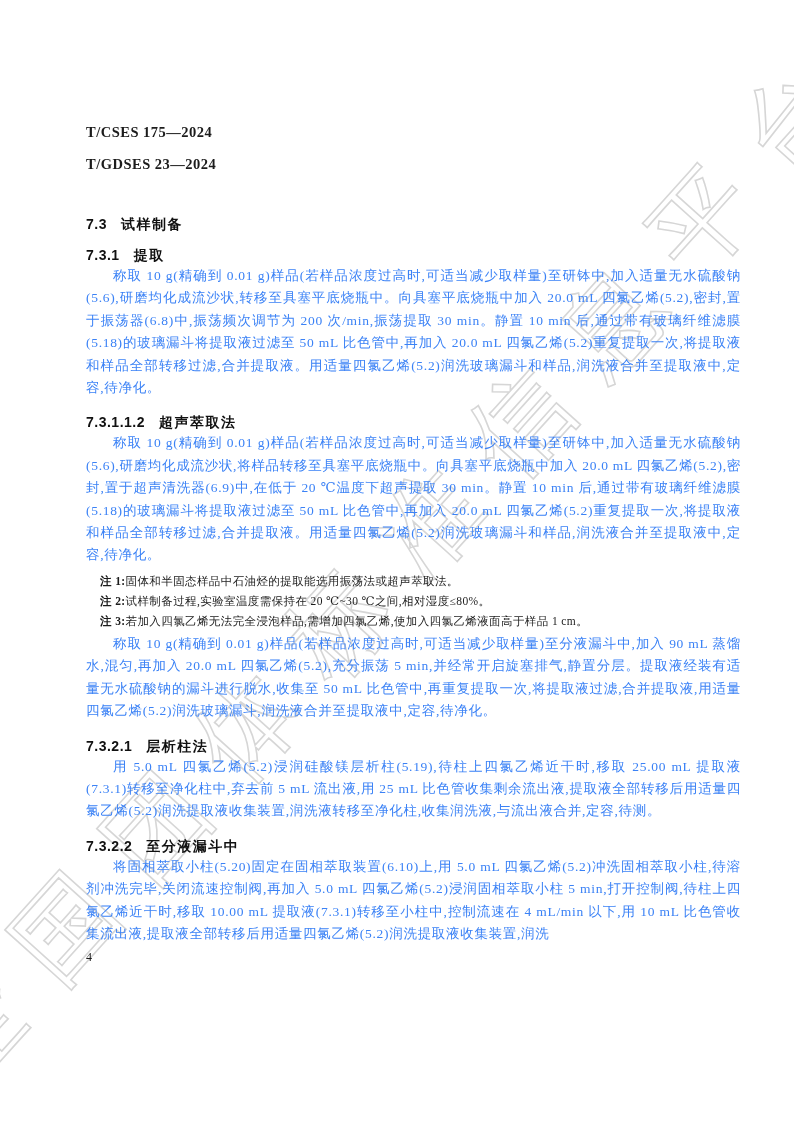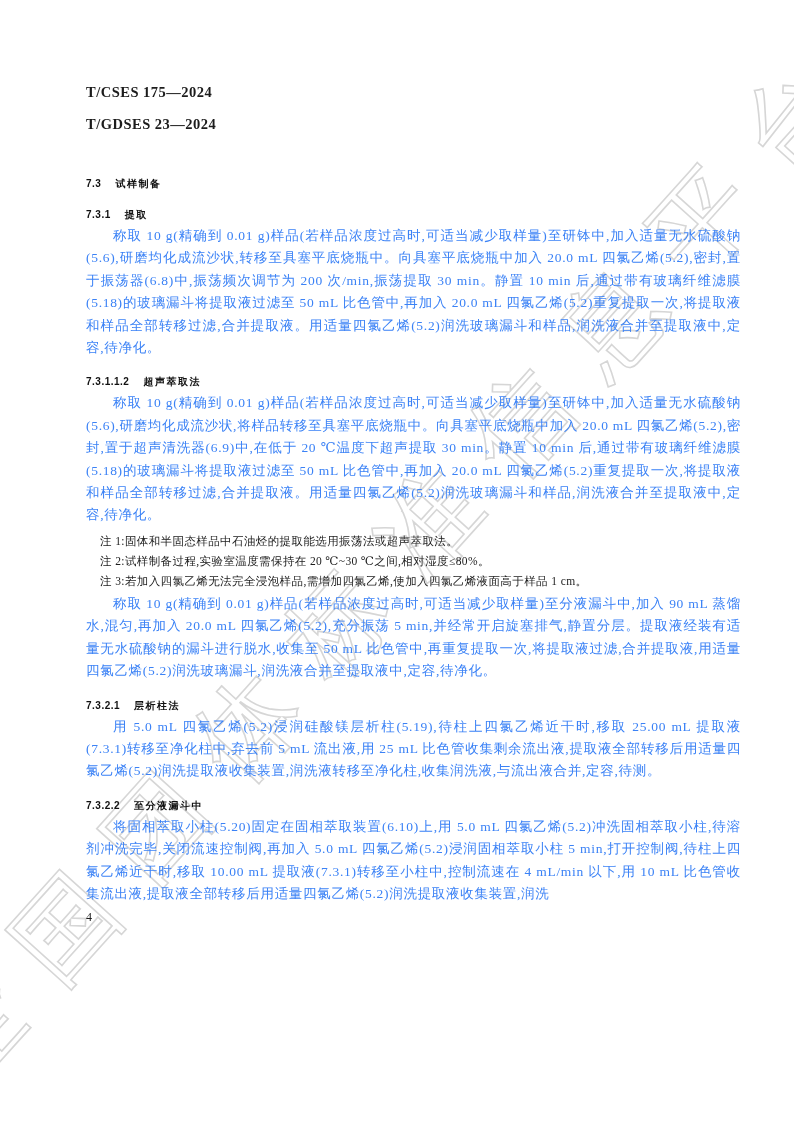--- a/index.html
+++ b/index.html
@@ -25,32 +25,33 @@
     pointer-events: none;
     user-select: none;
   }
   @supports ((-webkit-text-stroke: 1px #ccc)) {
     .watermark { color: transparent; -webkit-text-stroke: 1.6px #d6d6d6; }
   }
   .content {
     position: relative;
     z-index: 1;
     padding: 76px 53px 0 86px;
+    margin-top: 40px;
   }
   .hdr-line {
     font-weight: bold;
     font-size: 14.5px;
     line-height: 32px;
     letter-spacing: 0.5px;
     font-family: "Liberation Serif", serif;
   }
   .hd {
     font-family: "Liberation Sans", "DejaVu Sans", sans-serif;
     font-weight: bold;
-    font-size: 10px;
+    font-size: 14px;
     line-height: 16px;
     letter-spacing: 1.5px;
     margin: 15px 0 2px 0;
     color: #111;
   }
   .hd.first { margin-top: 36px; }
   .hd .hd-num { margin-right: 14px; letter-spacing: 0.5px; }
   .para {
     margin: 2px 0 0 0;
     font-size: 13.5px;
@@ -60,21 +61,21 @@
     text-indent: 2em;
     color: #3b82f6;
   }
   .notes { margin: 4px 0 0 14px; }
   .note {
     font-size: 11.5px;
     line-height: 20px;
     letter-spacing: 0.4px;
     color: #1c1c1c;
   }
-  .note-label { font-weight: normal; }
+  .note-label { font-weight: bold; }
   .page-num {
     margin-top: 3px;
     font-size: 12px;
     line-height: 18px;
   }
 </style>
 </head>
 <body>
 
 <div class="page">

